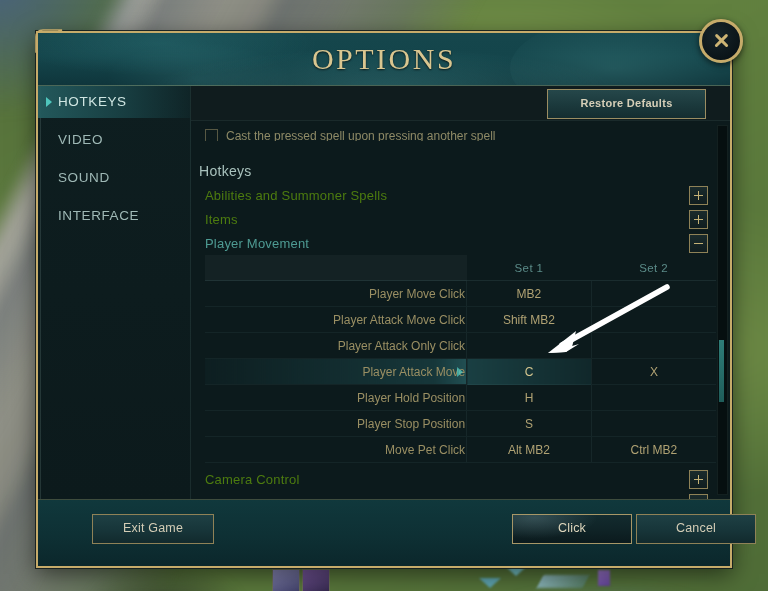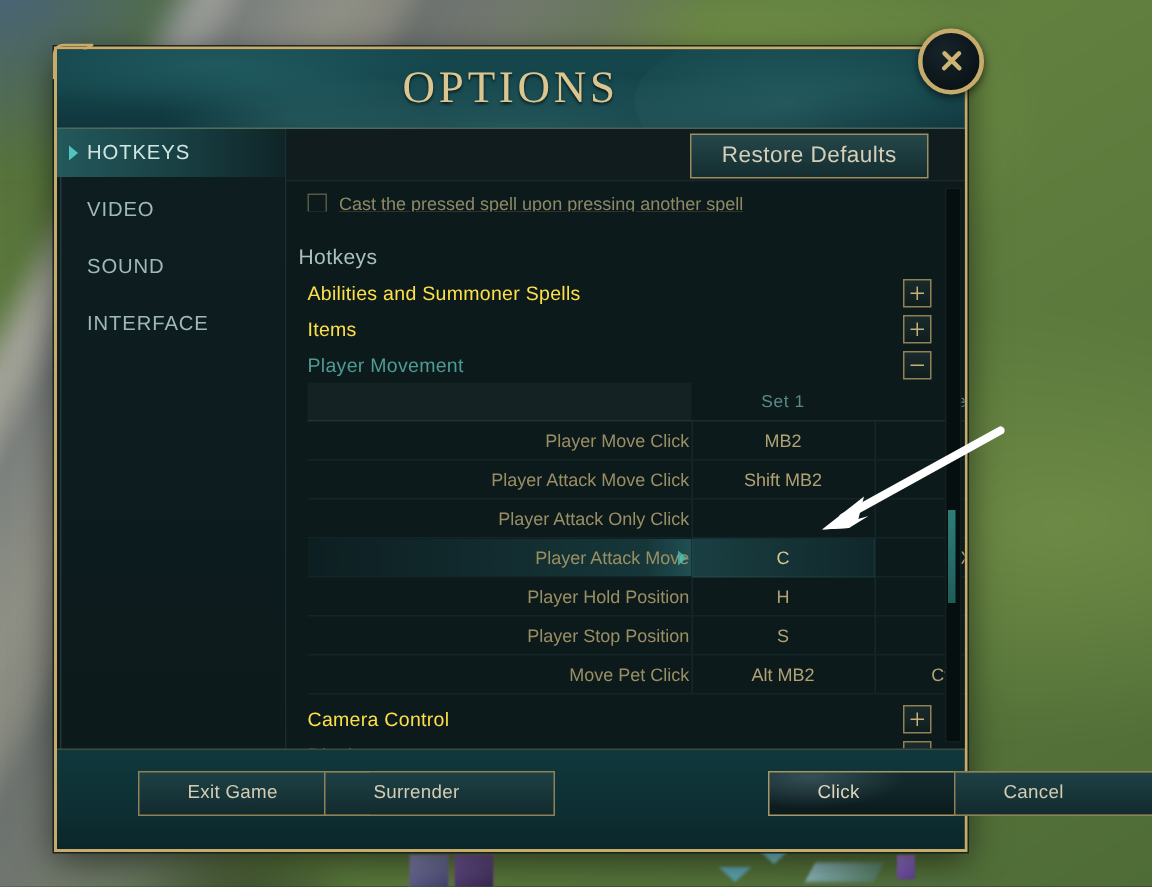--- a/index.html
+++ b/index.html
@@ -57,21 +57,21 @@
   .hud-t1{left:505px;top:566px;}
   .hud-t2{left:479px;top:578px;border-top-color:rgba(95,175,205,.8);}
   .hud-gem{position:absolute;left:540px;top:575px;width:46px;height:13px;
     background:linear-gradient(90deg,rgba(150,195,215,.8),rgba(95,150,185,.35));
     transform:skewX(-28deg);filter:blur(1.2px);}
   .hud-gem2{position:absolute;left:598px;top:570px;width:12px;height:16px;
     background:linear-gradient(160deg,#9f7ad0,#5d3f92);filter:blur(.8px);}
 
   
   #window{
-    position:absolute;left:36px;top:31px;width:609px;height:537px;
+    position:absolute;left:36px;top:31px;width:696px;height:537px;
     box-sizing:border-box;
     border:2px solid #c6ab6a;
     background:#0d1b1d;
     box-shadow:0 0 0 1px rgba(20,30,30,.9), 0 6px 22px rgba(0,0,0,.55);
   }
   #window .inner-edge{
     position:absolute;inset:2px;border:1px solid rgba(150,185,180,.18);
     pointer-events:none;
   }
   
@@ -149,22 +149,22 @@
   #right{flex:1;position:relative;display:flex;flex-direction:column;min-width:0;}
 
   #toolbar{
     height:34px;flex:0 0 34px;position:relative;
     background:#101c1e;border-bottom:1px solid rgba(120,170,165,.10);
   }
   #restore-btn{
     position:absolute;right:24px;top:3px;width:157px;height:28px;
     background:linear-gradient(180deg,#25474a 0%,#1c3a3d 50%,#152d30 100%);
     border:1px solid #9b8d62;
-    color:#d6cfb8;font-size:15px;line-height:27px;text-align:center;
-    cursor:pointer;letter-spacing:.3px;
+    color:#d6cfb8;font-size:11px;line-height:27px;text-align:center;
+    cursor:pointer;letter-spacing:.3px;font-weight:bold;
   }
 
   #scrollwrap{flex:1;position:relative;overflow:hidden;background:#0c1a1c;}
   #content{position:absolute;left:0;right:14px;top:0;padding:0 0 0 0;}
 
   .clipped-row{
     height:20px;padding-left:14px;display:flex;align-items:center;gap:8px;
     overflow:hidden;
   }
   .clipped-row .chk{
@@ -176,21 +176,21 @@
   }
 
   .section-title{
     margin:22px 0 4px 8px;font-size:14px;color:#a9c2bd;letter-spacing:.3px;
   }
 
   .cat-row{
     position:relative;height:24px;display:flex;align-items:center;
     padding-left:14px;cursor:pointer;
   }
-  .cat-row .cat-label{font-size:13px;color:#fde047;letter-spacing:.2px;}
+  .cat-row .cat-label{font-size:13px;color:#4d7c0f;letter-spacing:.2px;}
   .cat-row.open .cat-label{color:#4e9b93;}
   .expander{
     position:absolute;right:8px;top:3px;width:17px;height:17px;
     background:linear-gradient(180deg,#1a2b2c,#101d1f);
     border:1px solid #8f8257;cursor:pointer;
   }
   .expander .h,.expander .v{
     position:absolute;left:50%;top:50%;background:#c5b276;
   }
   .expander .h{width:9px;height:1.6px;margin-left:-4.5px;margin-top:-.8px;}
@@ -249,22 +249,22 @@
   
   #footer{
     height:66px;position:relative;
     background:linear-gradient(180deg,#10383c 0%,#0e3034 55%,#0b272b 100%);
     border-top:1px solid rgba(198,171,106,.28);
   }
   .fbtn{
     position:absolute;top:14px;height:28px;
     border:1px solid #8f8257;
     background:linear-gradient(180deg,#1e4044 0%,#173539 55%,#122a2d 100%);
-    color:#d4cdb6;font-size:12.5px;line-height:27px;
-    cursor:pointer;letter-spacing:.2px;padding-left:32px;
+    color:#d4cdb6;font-size:12.5px;line-height:27px;text-align:center;
+    cursor:pointer;letter-spacing:.2px;
   }
   #exit-btn{left:54px;width:120px;}
   #surrender-btn{left:178px;width:120px;}
   #okay-btn{
     left:474px;width:118px;
     background:
       radial-gradient(ellipse 90px 30px at 18% 10%, rgba(150,185,195,.26) 0%, rgba(150,185,195,0) 70%),
       linear-gradient(180deg,#132b2f 0%,#0f2326 55%,#0b1a1d 100%);
     border-color:#a79767;color:#ded6bc;
   }
@@ -449,21 +449,20 @@
         <div id="scrollbar">
           <div id="scroll-thumb"></div>
         </div>
       </div>
 
     </section>
   </div>
 
   <div id="footer">
     <div class="fbtn" id="exit-btn">Exit Game</div>
-    <div class="fbtn" id="surrender-btn">Surrender</div>
     <div class="fbtn" id="okay-btn">Click</div>
     <div class="fbtn" id="cancel-btn">Cancel</div>
   </div>
 </div>
 
 <svg id="annot" viewBox="0 0 768 591">
   <g>
     <line x1="667" y1="287" x2="562" y2="345" stroke="#ffffff" stroke-width="5.5" stroke-linecap="round"></line>
     <path d="M548 353 L576 331 L572 347 L566 352 Z" fill="#ffffff"></path>
     <path d="M548 353 L579 344 L566 352 Z" fill="#ffffff"></path>

